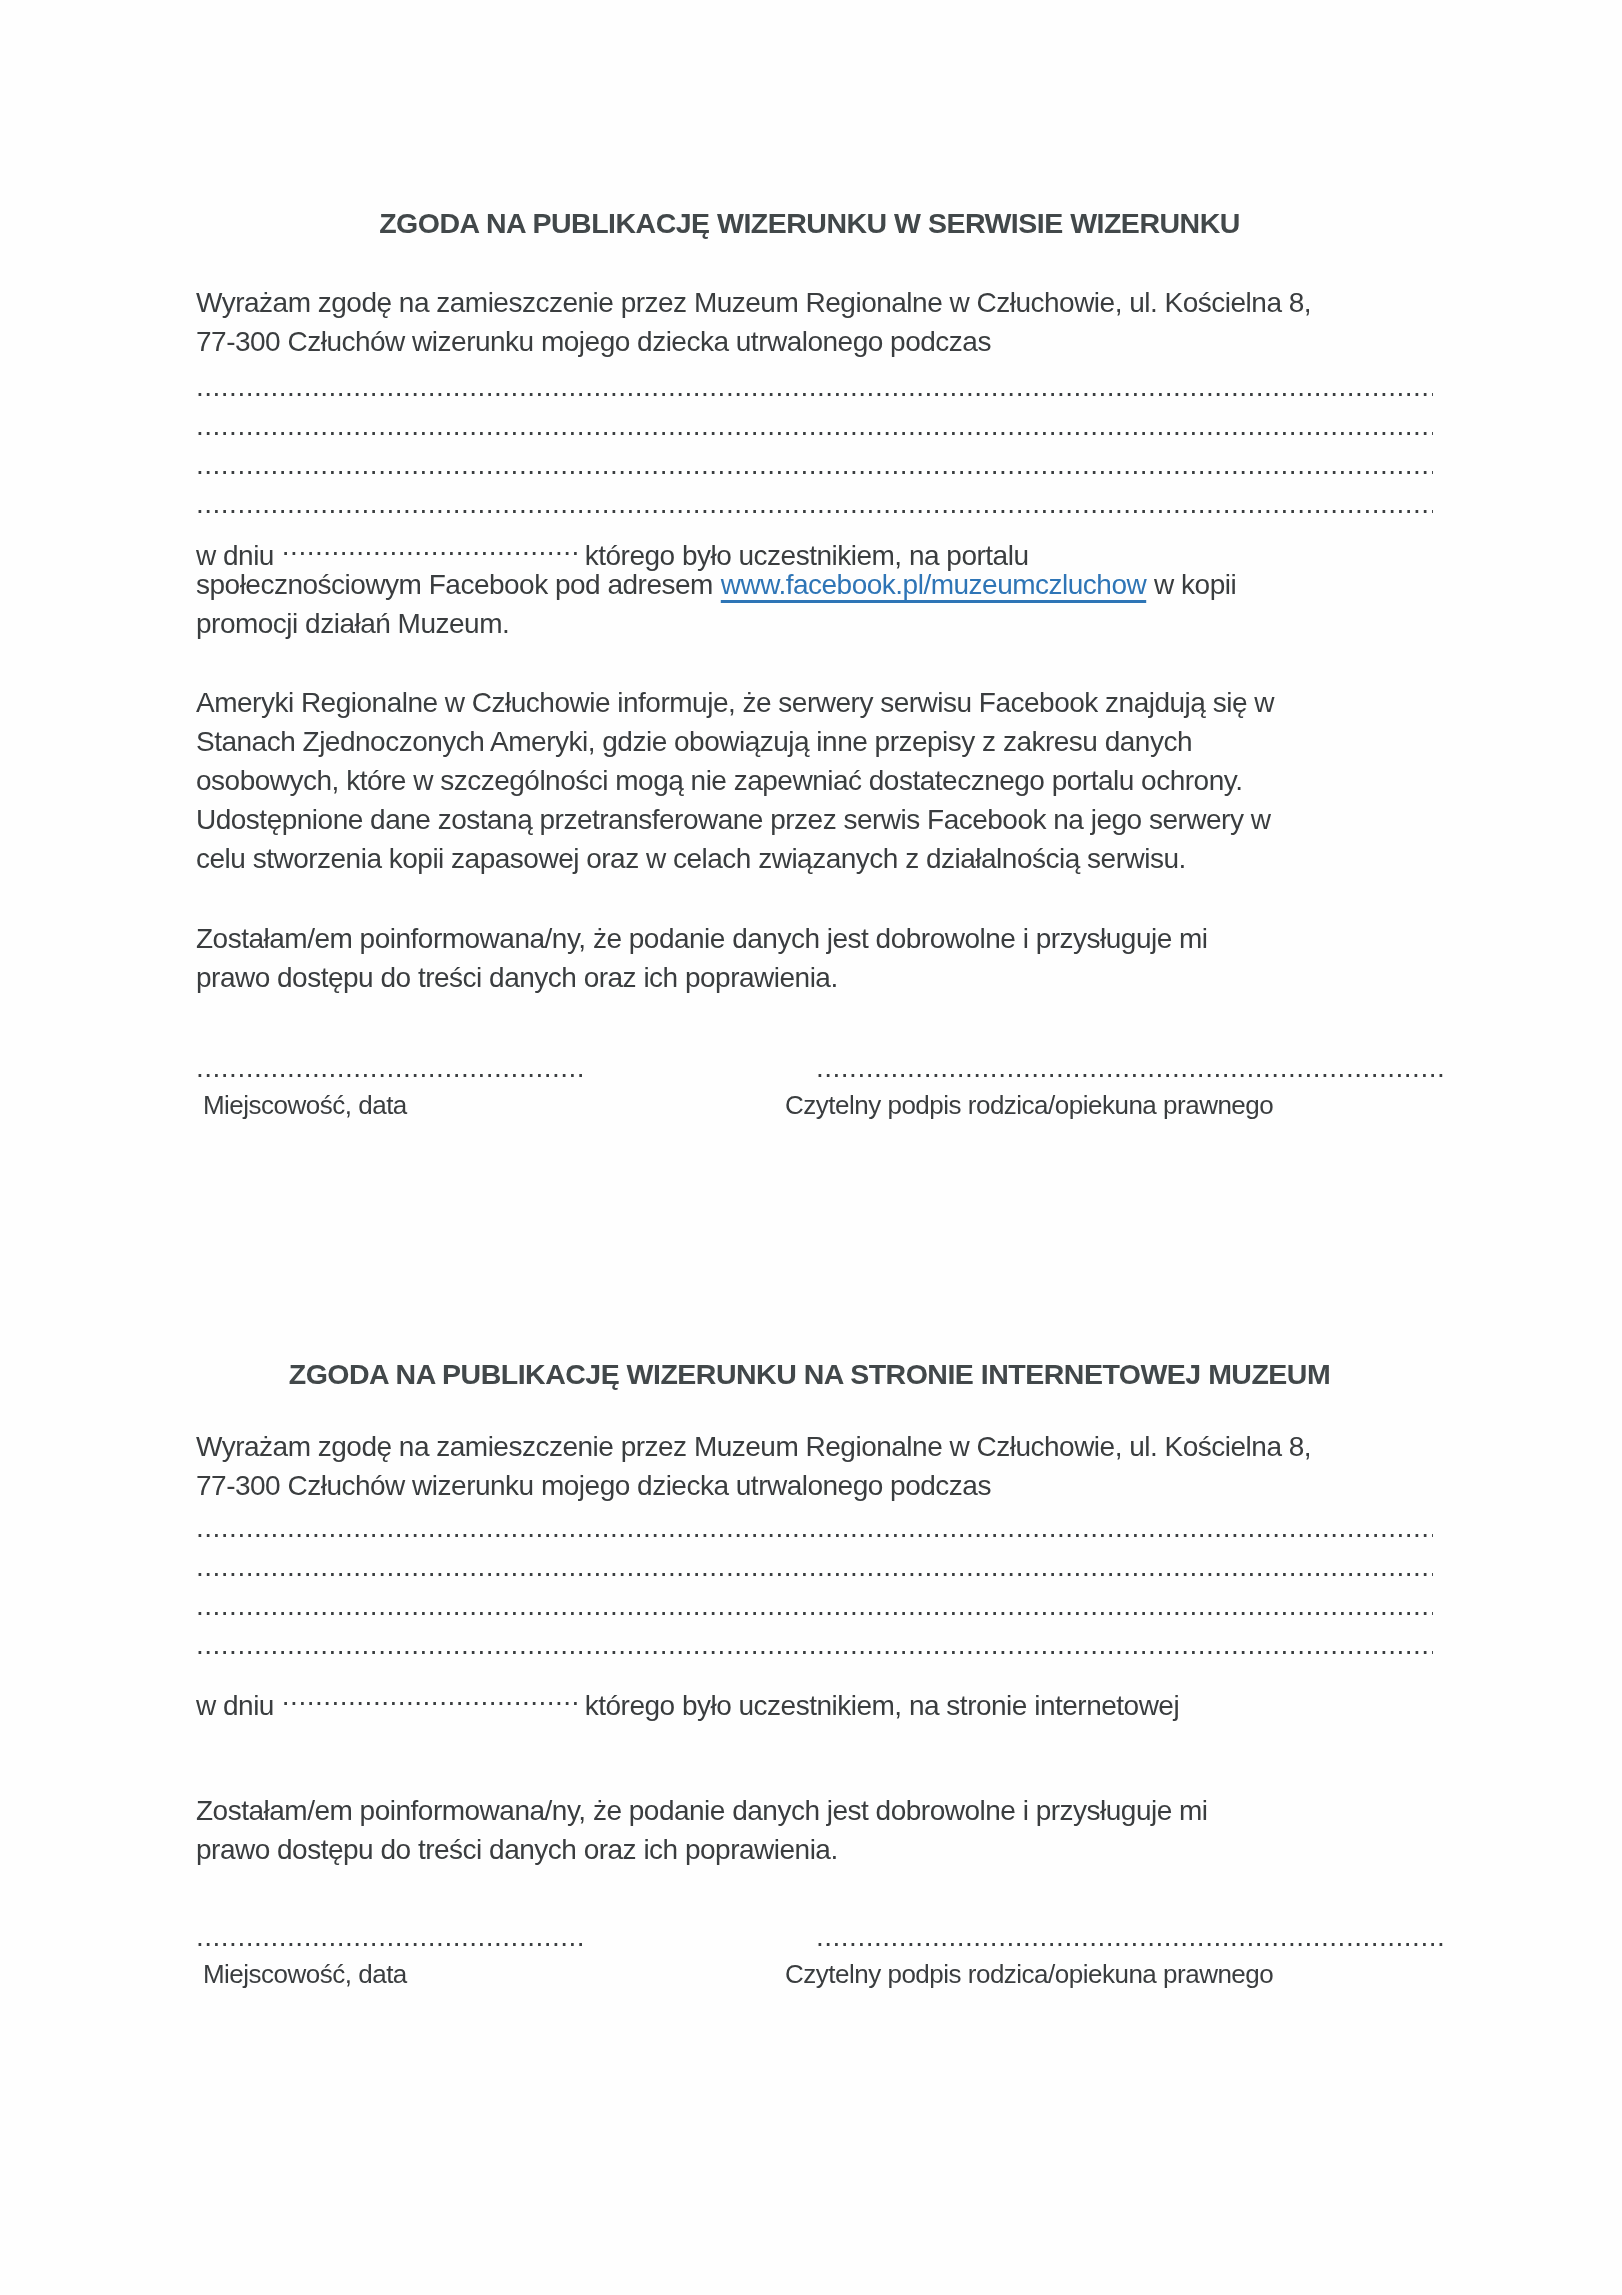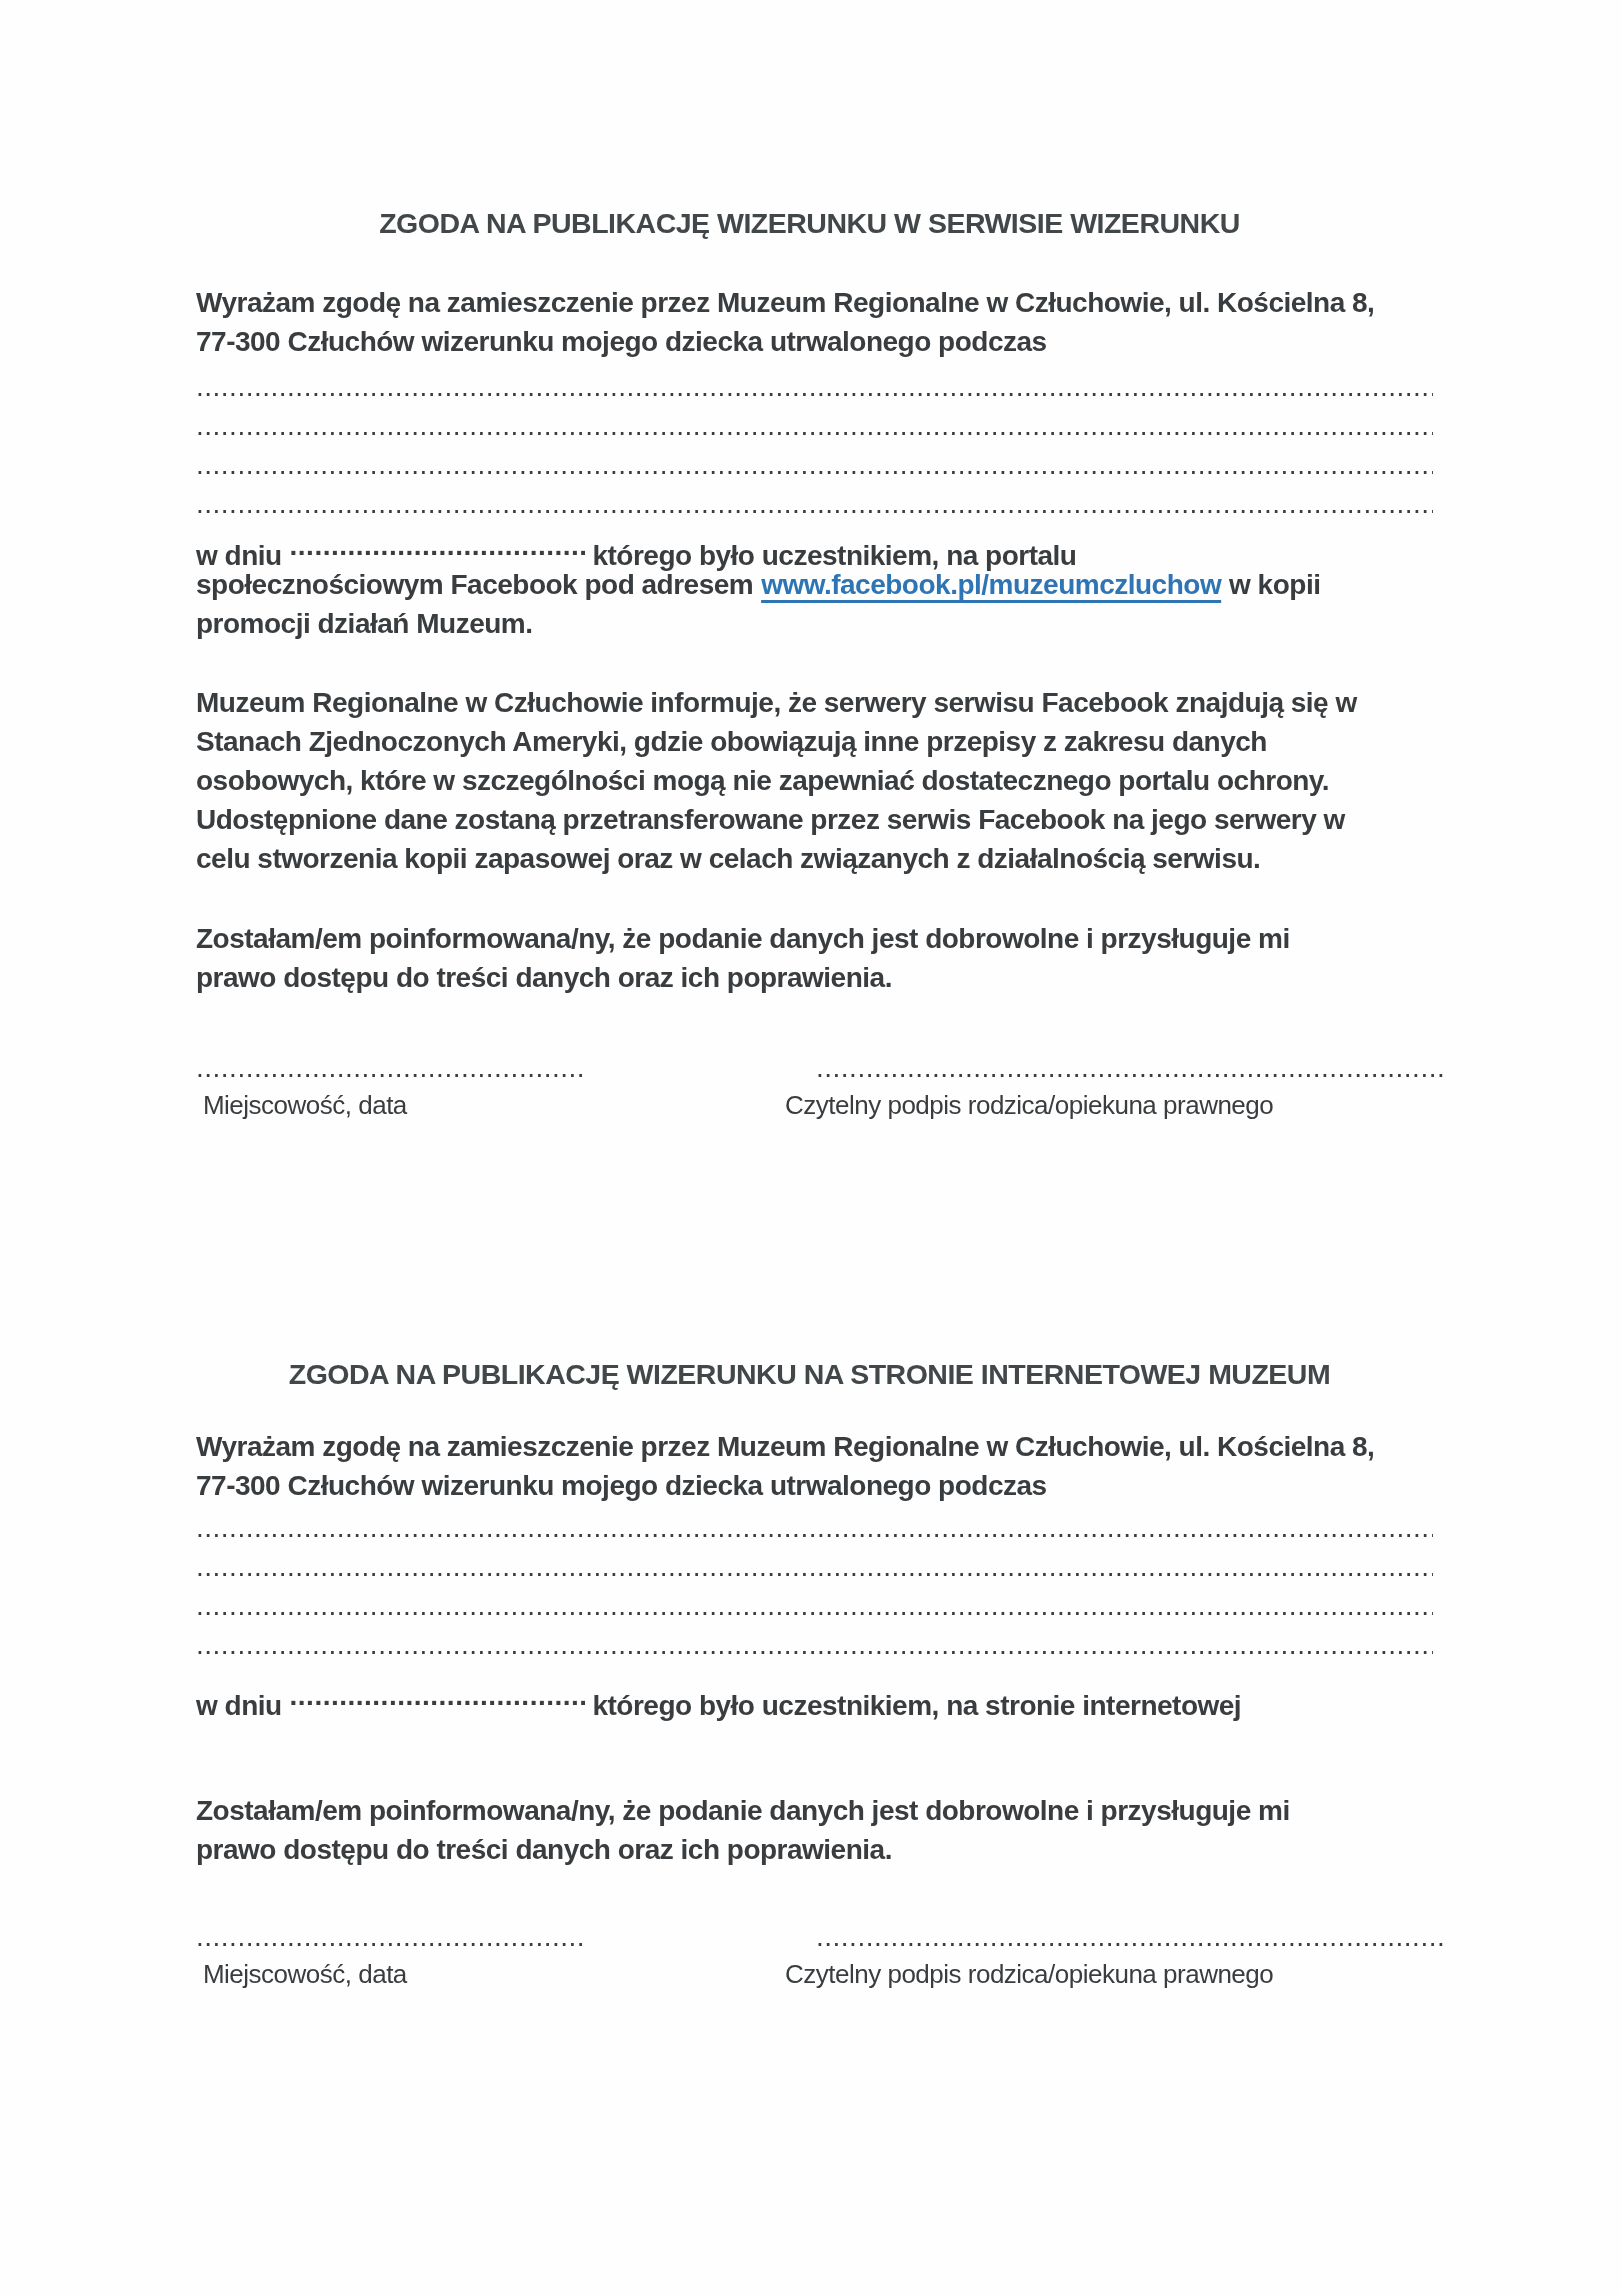--- a/index.html
+++ b/index.html
@@ -17,21 +17,21 @@
     color: #3a3d3f;
     font-size: 28px;
     letter-spacing: -0.5px;
     line-height: 39px;
   }
   .col {
     position: absolute;
     left: 196px;
     width: 1227px;
   }
-  .line { white-space: nowrap; height: 39px; font-weight: bold; }
+  .line { white-space: nowrap; height: 39px; }
   .doc-title {
     font-weight: bold;
     color: #42484a;
     font-size: 28.5px;
     text-align: center;
     white-space: nowrap;
   }
   .fill-line {
     width: 1237px;
     height: 39px;
@@ -106,21 +106,21 @@
     <div class="line">
       <span class="sp">w dniu</span><span class="inline-dots sp">....................................</span><span>którego było uczestnikiem, na portalu</span>
     </div>
     <div class="line">
       <span class="sp">społecznościowym Facebook pod adresem</span><span class="link-blue sp">www.facebook.pl/muzeumczluchow</span><span>w kopii</span>
     </div>
     <div class="line">promocji działań Muzeum.</div>
   </div>
 
   <div class="col" style="top:683px;">
-    <div class="line">Muzeum Regionalne w Człuchowie informuje, że serwery serwisu Facebook znajdują się w</div>
+    <div class="line">Ameryki Regionalne w Człuchowie informuje, że serwery serwisu Facebook znajdują się w</div>
     <div class="line">Stanach Zjednoczonych Ameryki, gdzie obowiązują inne przepisy z zakresu danych</div>
     <div class="line">osobowych, które w szczególności mogą nie zapewniać dostatecznego portalu ochrony.</div>
     <div class="line">Udostępnione dane zostaną przetransferowane przez serwis Facebook na jego serwery w</div>
     <div class="line">celu stworzenia kopii zapasowej oraz w celach związanych z działalnością serwisu.</div>
   </div>
 
   <div class="col" style="top:919px;">
     <div class="line">Zostałam/em poinformowana/ny, że podanie danych jest dobrowolne i przysługuje mi</div>
     <div class="line">prawo dostępu do treści danych oraz ich poprawienia.</div>
   </div>

